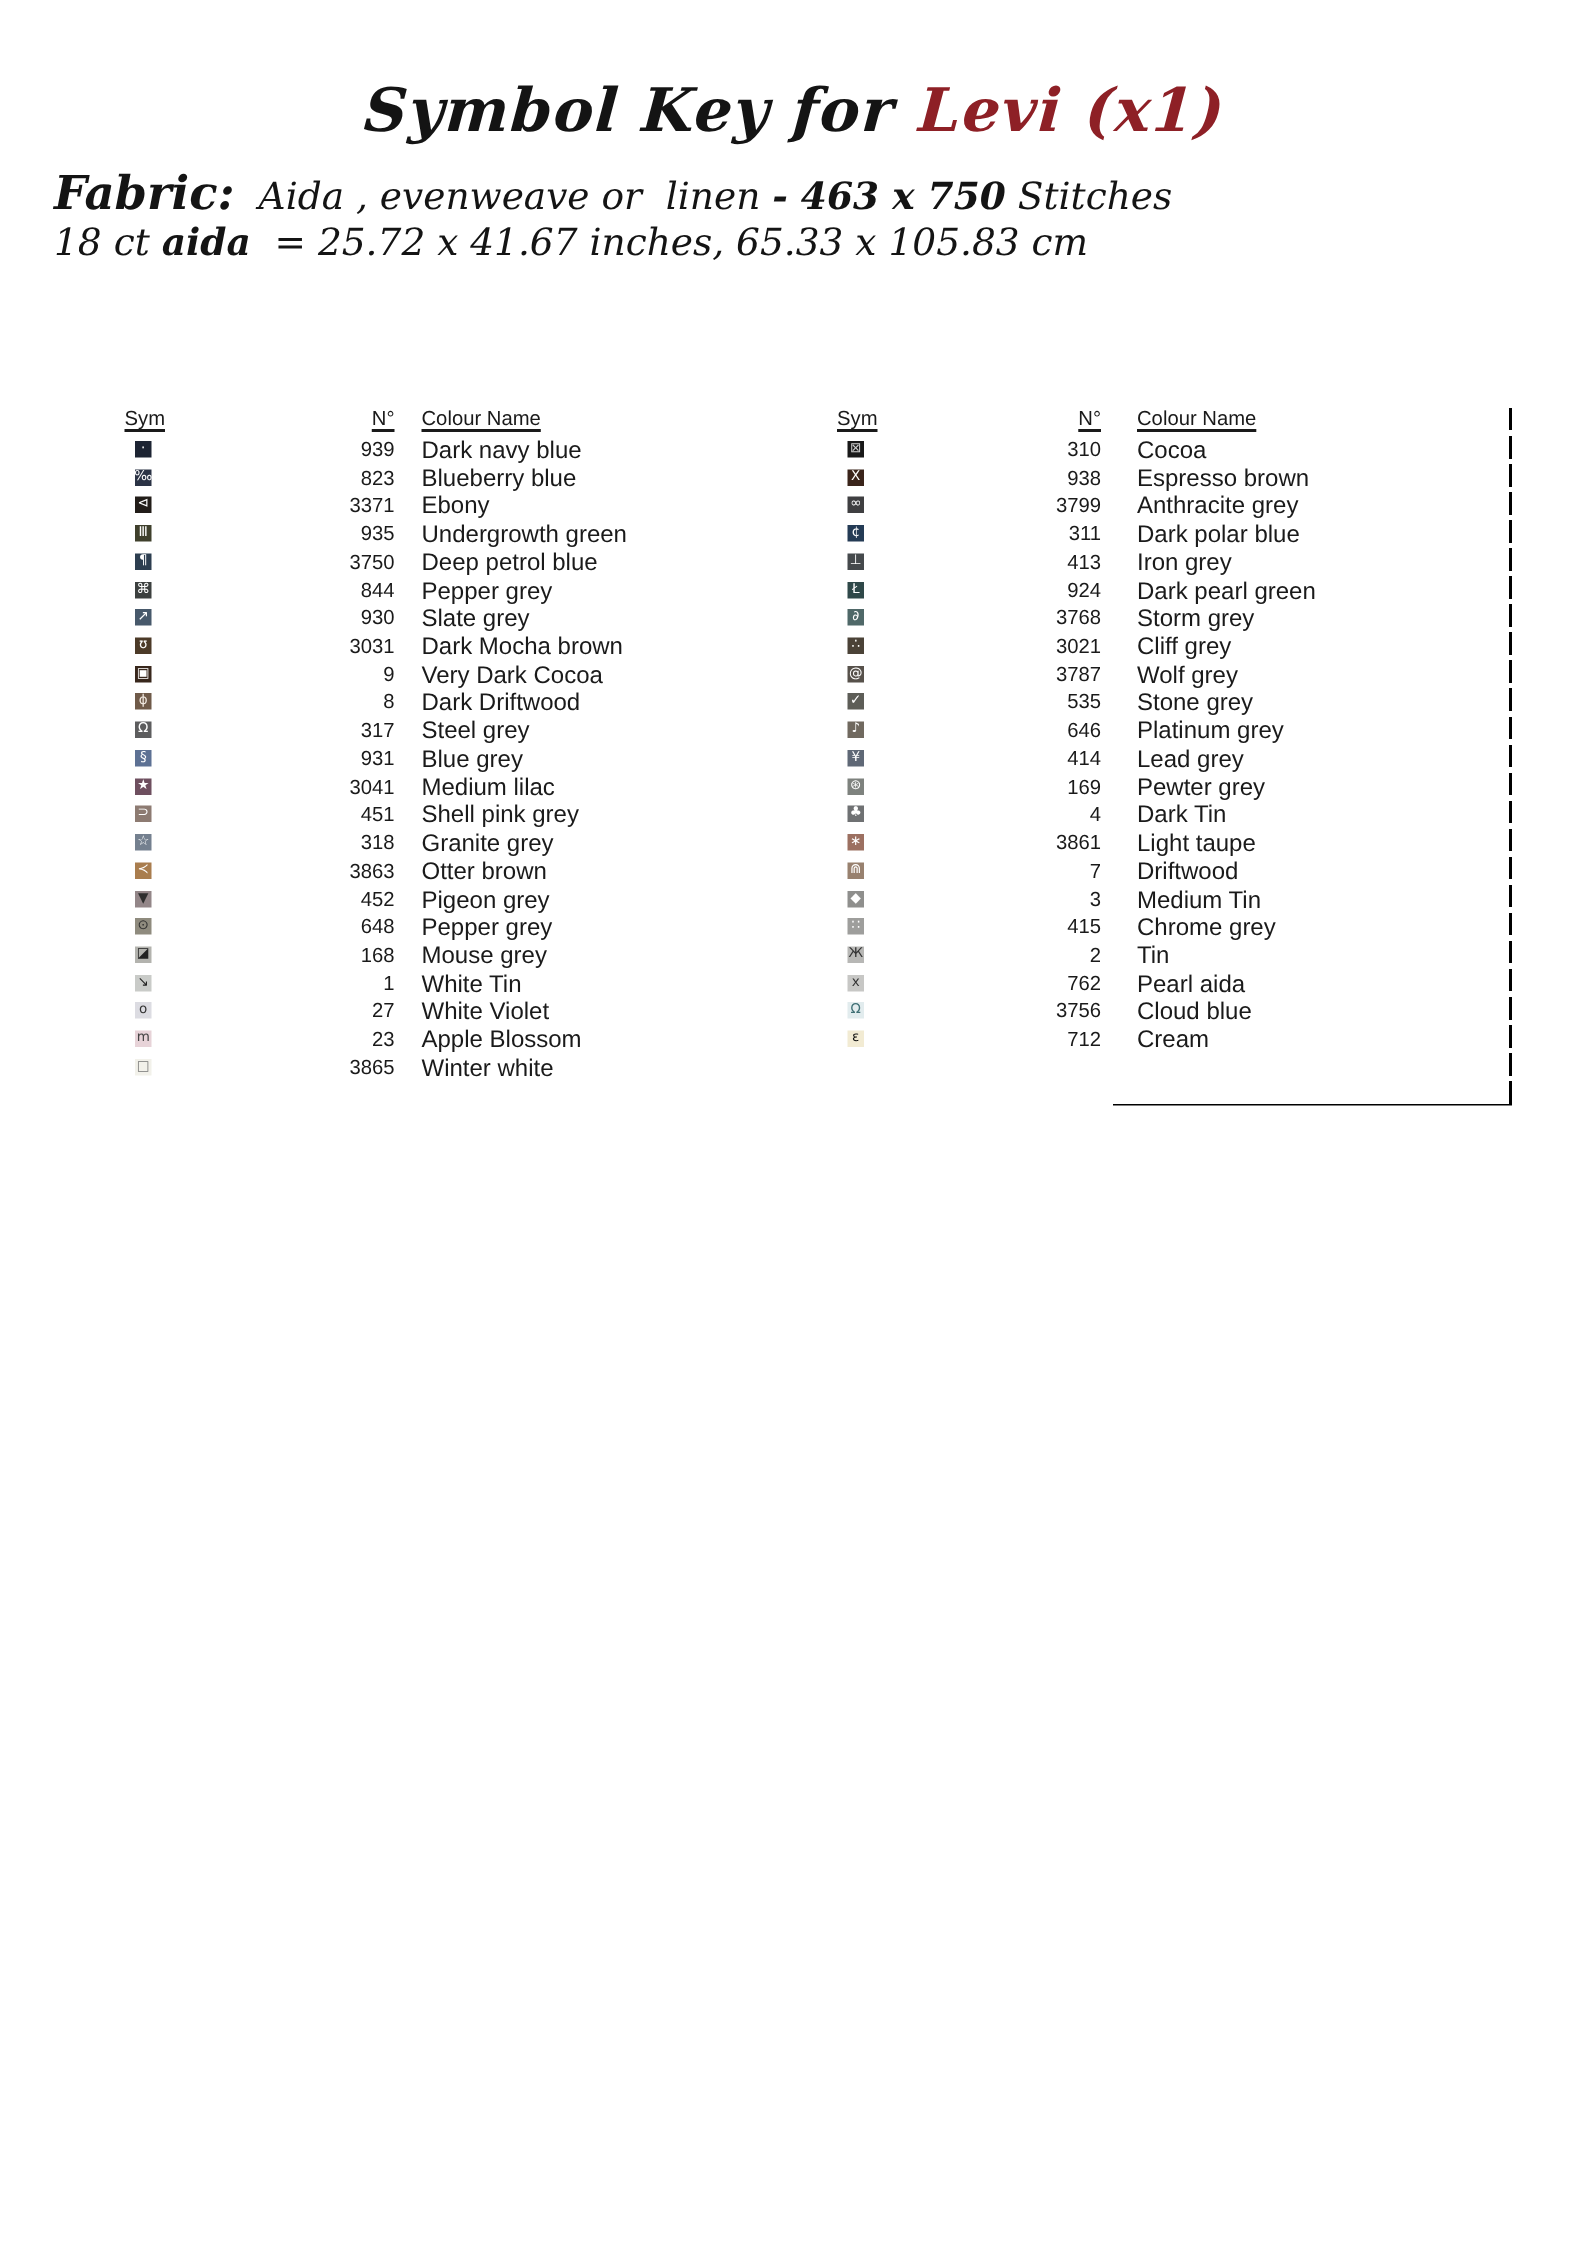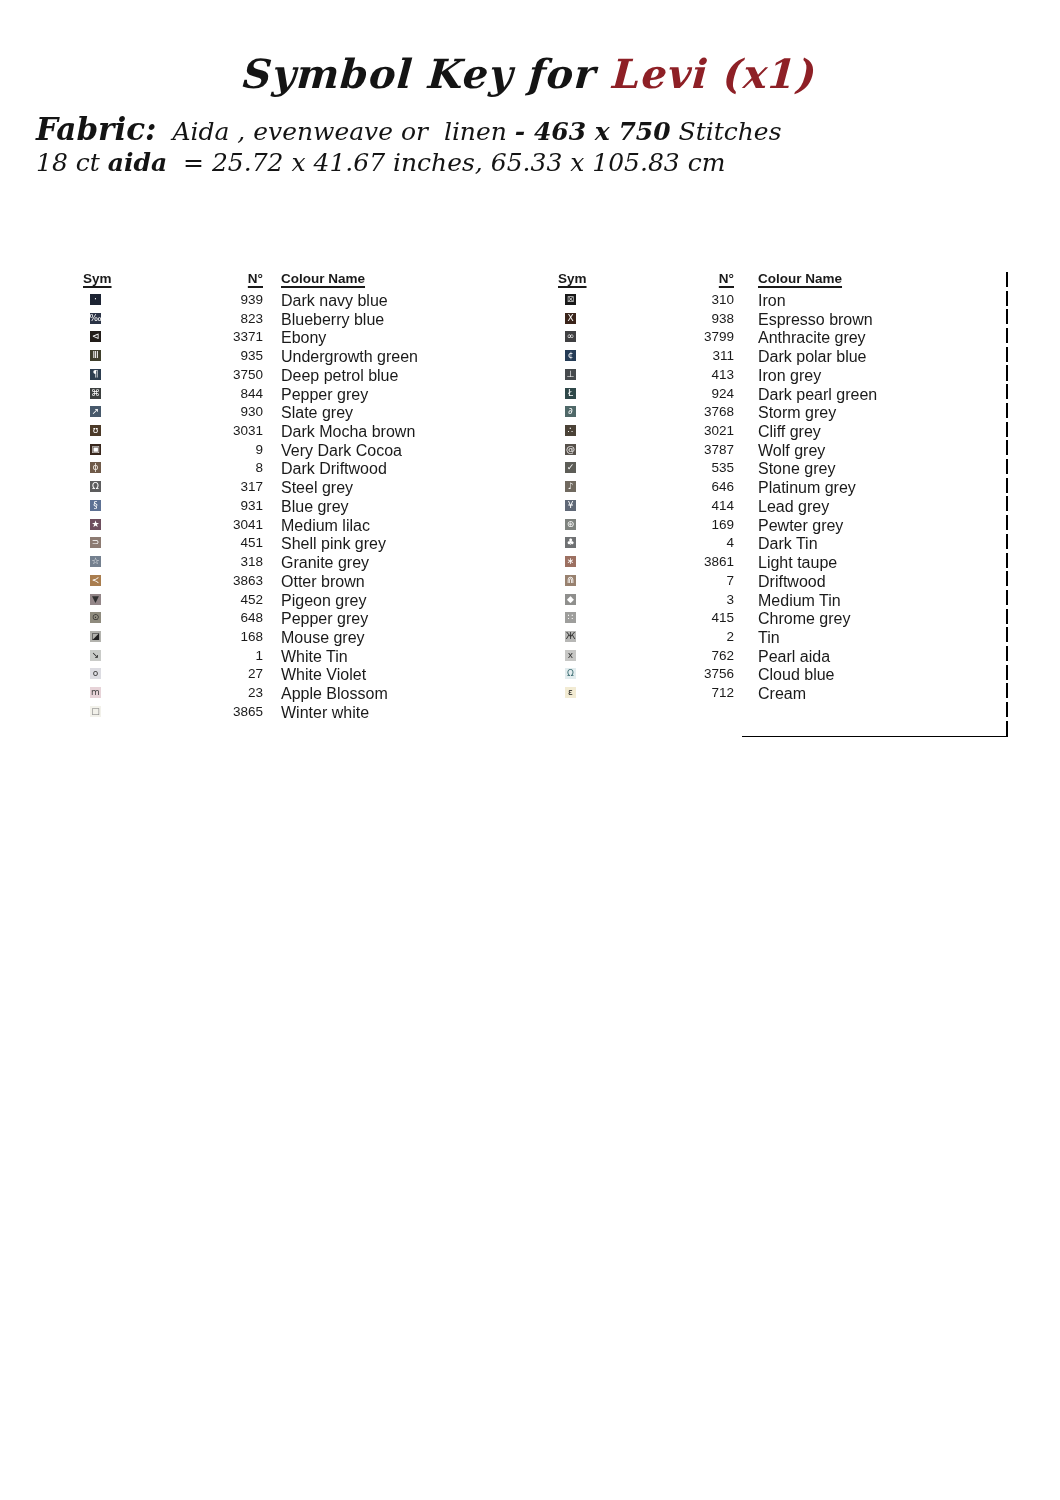--- a/index.html
+++ b/index.html
@@ -17,21 +17,21 @@
   .fabric{position:absolute;left:36px;top:114px;}
   .fline{font-family:"DejaVu Serif",serif;font-style:italic;font-size:25px;
          line-height:31px;color:#141414;white-space:pre;}
   .fline .b{font-weight:bold;}
   .fline .lg{font-size:31px;text-align:right;}
 
   
   .key-col{position:absolute;top:271px;}
   .col-left{left:83px;width:420px;}
   .col-right{left:558px;width:420px;}
-  .khead{position:relative;height:20px;font-size:13.5px;font-weight:bold;}
+  .khead{position:relative;height:20px;font-size:13.5px;font-weight:normal;}
   .khead span{position:absolute;text-decoration:underline;text-underline-offset:3px;
               text-decoration-thickness:1.5px;}
   .h-sym{left:0;}
   .h-num{left:116px;width:64px;text-align:right;}
   .h-name{left:198px;}
   .col-right .h-num{left:112px;width:64px;}
   .col-right .h-name{left:200px;}
 
   .krow{position:relative;height:18.73px;}
   .krow .sym{position:absolute;left:7px;top:3px;width:11px;height:11px;
@@ -189,21 +189,21 @@
   <div class="key-col col-right">
     <div class="khead">
       <span class="h-sym">Sym</span>
       <span class="h-num">N°</span>
       <span class="h-name">Colour Name</span>
     </div>
     <div class="rows">
         <div class="krow">
           <span class="sym" style="background: rgb(24, 24, 24); color: rgb(204, 204, 204);">⊠</span>
           <span class="num">310</span>
-          <span class="cname">Iron</span>
+          <span class="cname">Cocoa</span>
         </div>
         <div class="krow">
           <span class="sym" style="background: rgb(58, 36, 26); color: rgb(255, 255, 255);">X</span>
           <span class="num">938</span>
           <span class="cname">Espresso brown</span>
         </div>
         <div class="krow">
           <span class="sym" style="background: rgb(63, 63, 65); color: rgb(255, 255, 255);">∞</span>
           <span class="num">3799</span>
           <span class="cname">Anthracite grey</span>

